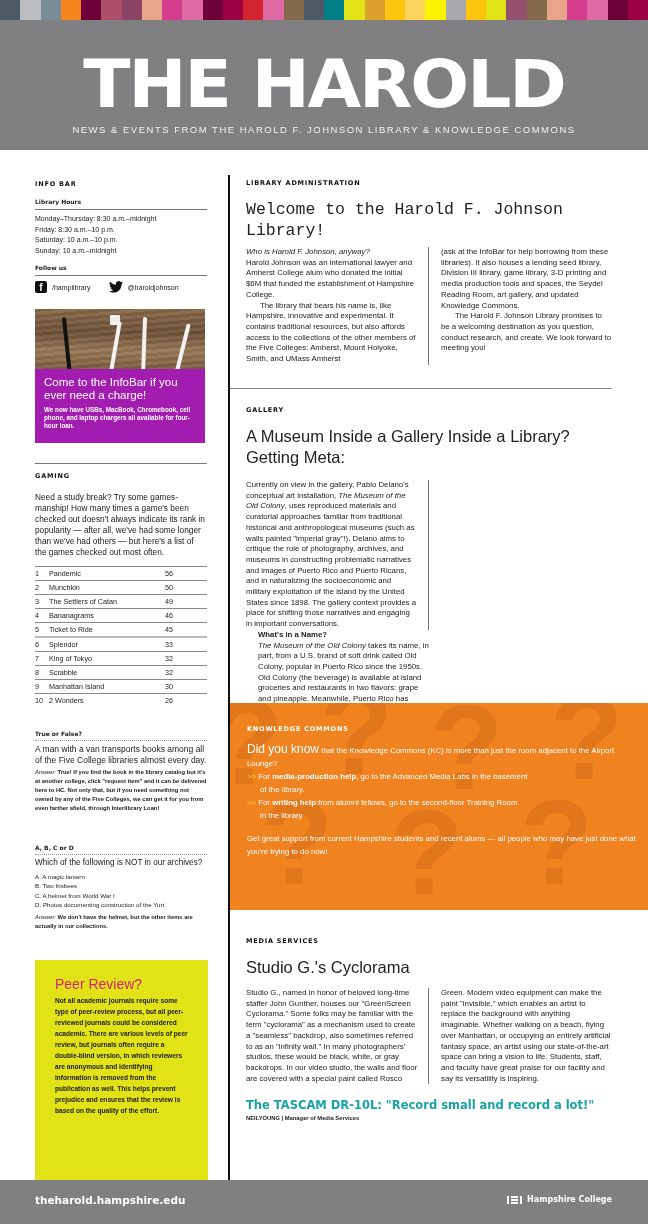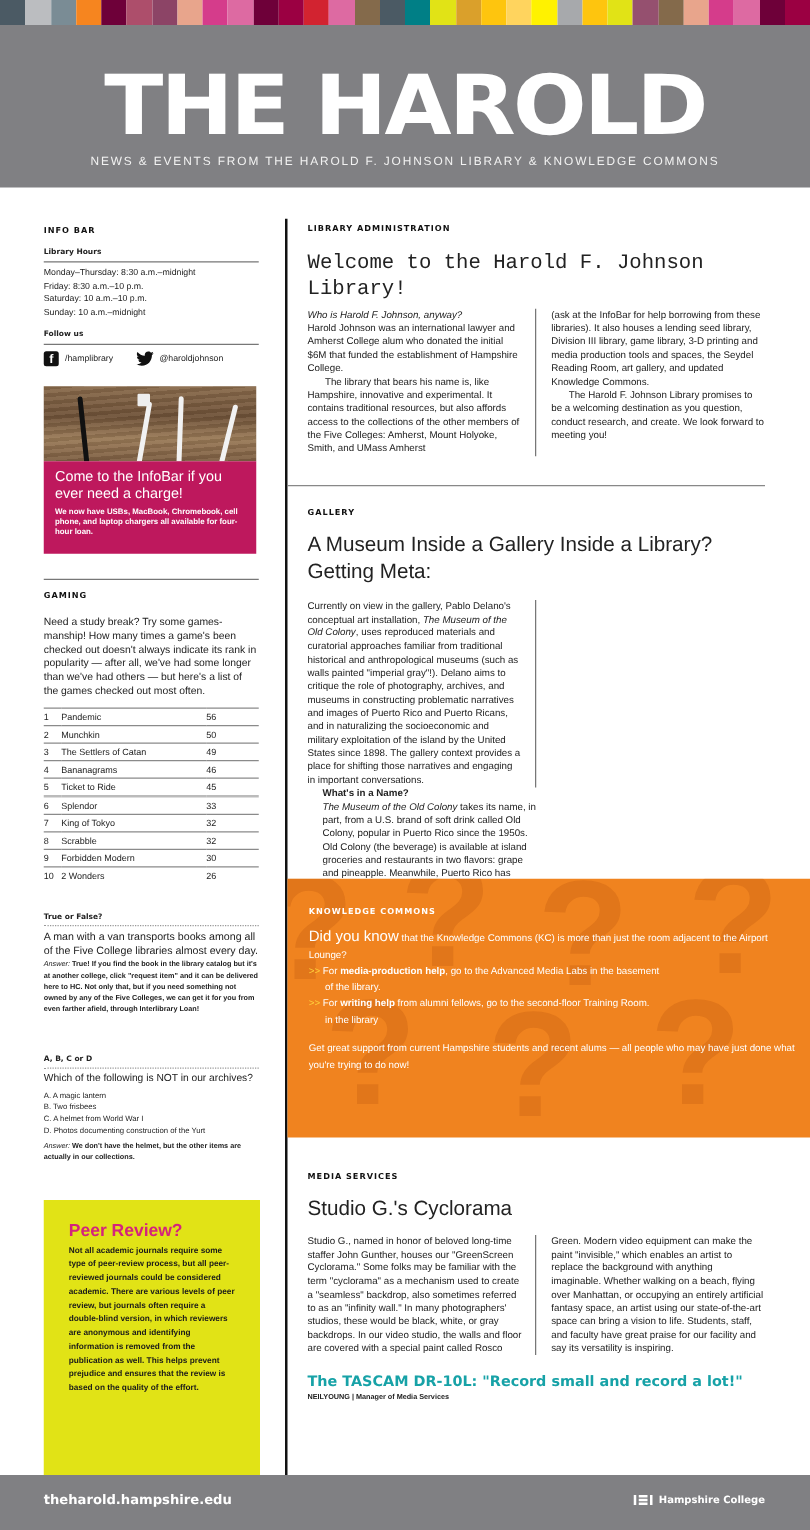--- a/index.html
+++ b/index.html
@@ -19,42 +19,42 @@
   .sub-label { font-family:"DejaVu Sans", sans-serif; font-weight:bold; font-size:6px; color:#222; padding-bottom:4px; border-bottom:1px solid #777; }
   .hours { font-size:7px; line-height:10.5px; margin-top:4px; color:#222; }
   .follow { display:flex; align-items:center; gap:18px; margin-top:5px; font-size:7px; }
   .follow .item { display:flex; align-items:center; gap:5px; }
   .fb { width:12px; height:12px; background:#111; color:#fff; font-weight:bold; font-size:10px; line-height:13px; text-align:center; border-radius:2px; }
   .tw { width:14px; height:12px; color:#111; font-size:11px; line-height:12px; }
 
   .photo { position:absolute; top:159px; left:0; width:170px; height:60px; background:linear-gradient(180deg,#8a6b4c 0%,#6f5238 40%,#9a7a57 70%,#7d5e42 100%); overflow:hidden; }
   .photo .grain { position:absolute; inset:0; background:repeating-linear-gradient(175deg, rgba(0,0,0,0.08) 0 3px, rgba(255,255,255,0.05) 3px 6px); }
   .cable { position:absolute; width:4px; border-radius:2px; }
-  .promo { position:absolute; top:219px; left:0; width:170px; height:74px; background:#be185d; color:#fff; padding:7px 9px; }
+  .promo { position:absolute; top:219px; left:0; width:170px; height:74px; background:#a21caf; color:#fff; padding:7px 9px; }
   .promo .head { font-size:11.5px; line-height:13px; }
   .promo .body { font-size:6.3px; line-height:8.2px; font-weight:bold; margin-top:4px; }
 
   .gaming { position:absolute; top:322px; left:0; width:172px; }
   .gaming .intro { font-size:8.3px; line-height:11px; margin-top:12px; color:#222; }
   .games { margin-top:8px; width:172px; border-collapse:collapse; font-size:7.2px; }
   .games td { padding:2px 0; border-top:1px solid #8a8a8a; height:14px; }
   .games tr.sep td { border-top:2px solid #bbb; }
   .games td.rank { width:14px; }
   .games td.count { width:42px; }
 
   .tf { position:absolute; top:580px; left:0; width:172px; }
   .tf .lbl { font-family:"DejaVu Sans", sans-serif; font-weight:bold; font-size:6px; padding-bottom:3px; border-bottom:1px dotted #999; }
   .tf .q { font-size:8.5px; line-height:10.5px; margin-top:3px; }
   .tf .ans { font-size:5.8px; line-height:9px; margin-top:3px; font-weight:bold; color:#222; }
   .tf .ans i { font-weight:normal; }
   .abcd { position:absolute; top:694px; left:0; width:172px; }
   .abcd .opts { font-size:6.2px; line-height:9.5px; margin-top:3px; }
 
   .peer { position:absolute; top:810px; left:0; width:173px; height:231px; background:#e1e316; padding:10px 20px; }
-  .peer .head { color:#d4237c; font-size:14px; margin-top:6px;font-weight:bold; }
+  .peer .head { color:#d4237c; font-size:14px; margin-top:6px; }
   .peer .body { font-size:6.6px; line-height:11px; margin-top:3px; color:#1a1a1a; font-weight:bold; }
 
   .vrule { position:absolute; left:228px; top:175px; width:2px; height:1005px; background:#111; }
 
   
   .main { position:absolute; left:246px; top:150px; width:366px; }
   .kicker { font-family:"DejaVu Sans", sans-serif; font-weight:bold; font-size:6.5px; letter-spacing:0.8px; color:#111; }
   .headline { font-size:16.5px; line-height:21px; color:#222; margin-top:12px; }
   .cols { display:flex; margin-top:6px; }
   .cols .col { width:50%; font-size:7.8px; line-height:10.7px; color:#222; }
@@ -212,21 +212,21 @@
             <td class="name">King of Tokyo</td>
             <td class="count">32</td>
           </tr>
           <tr>
             <td class="rank">8</td>
             <td class="name">Scrabble</td>
             <td class="count">32</td>
           </tr>
           <tr>
             <td class="rank">9</td>
-            <td class="name">Forbidden Modern</td>
+            <td class="name">Manhattan Island</td>
             <td class="count">30</td>
           </tr>
           <tr>
             <td class="rank">10</td>
             <td class="name">2 Wonders</td>
             <td class="count">26</td>
           </tr>
         </tbody>
     </table>
   </section>

